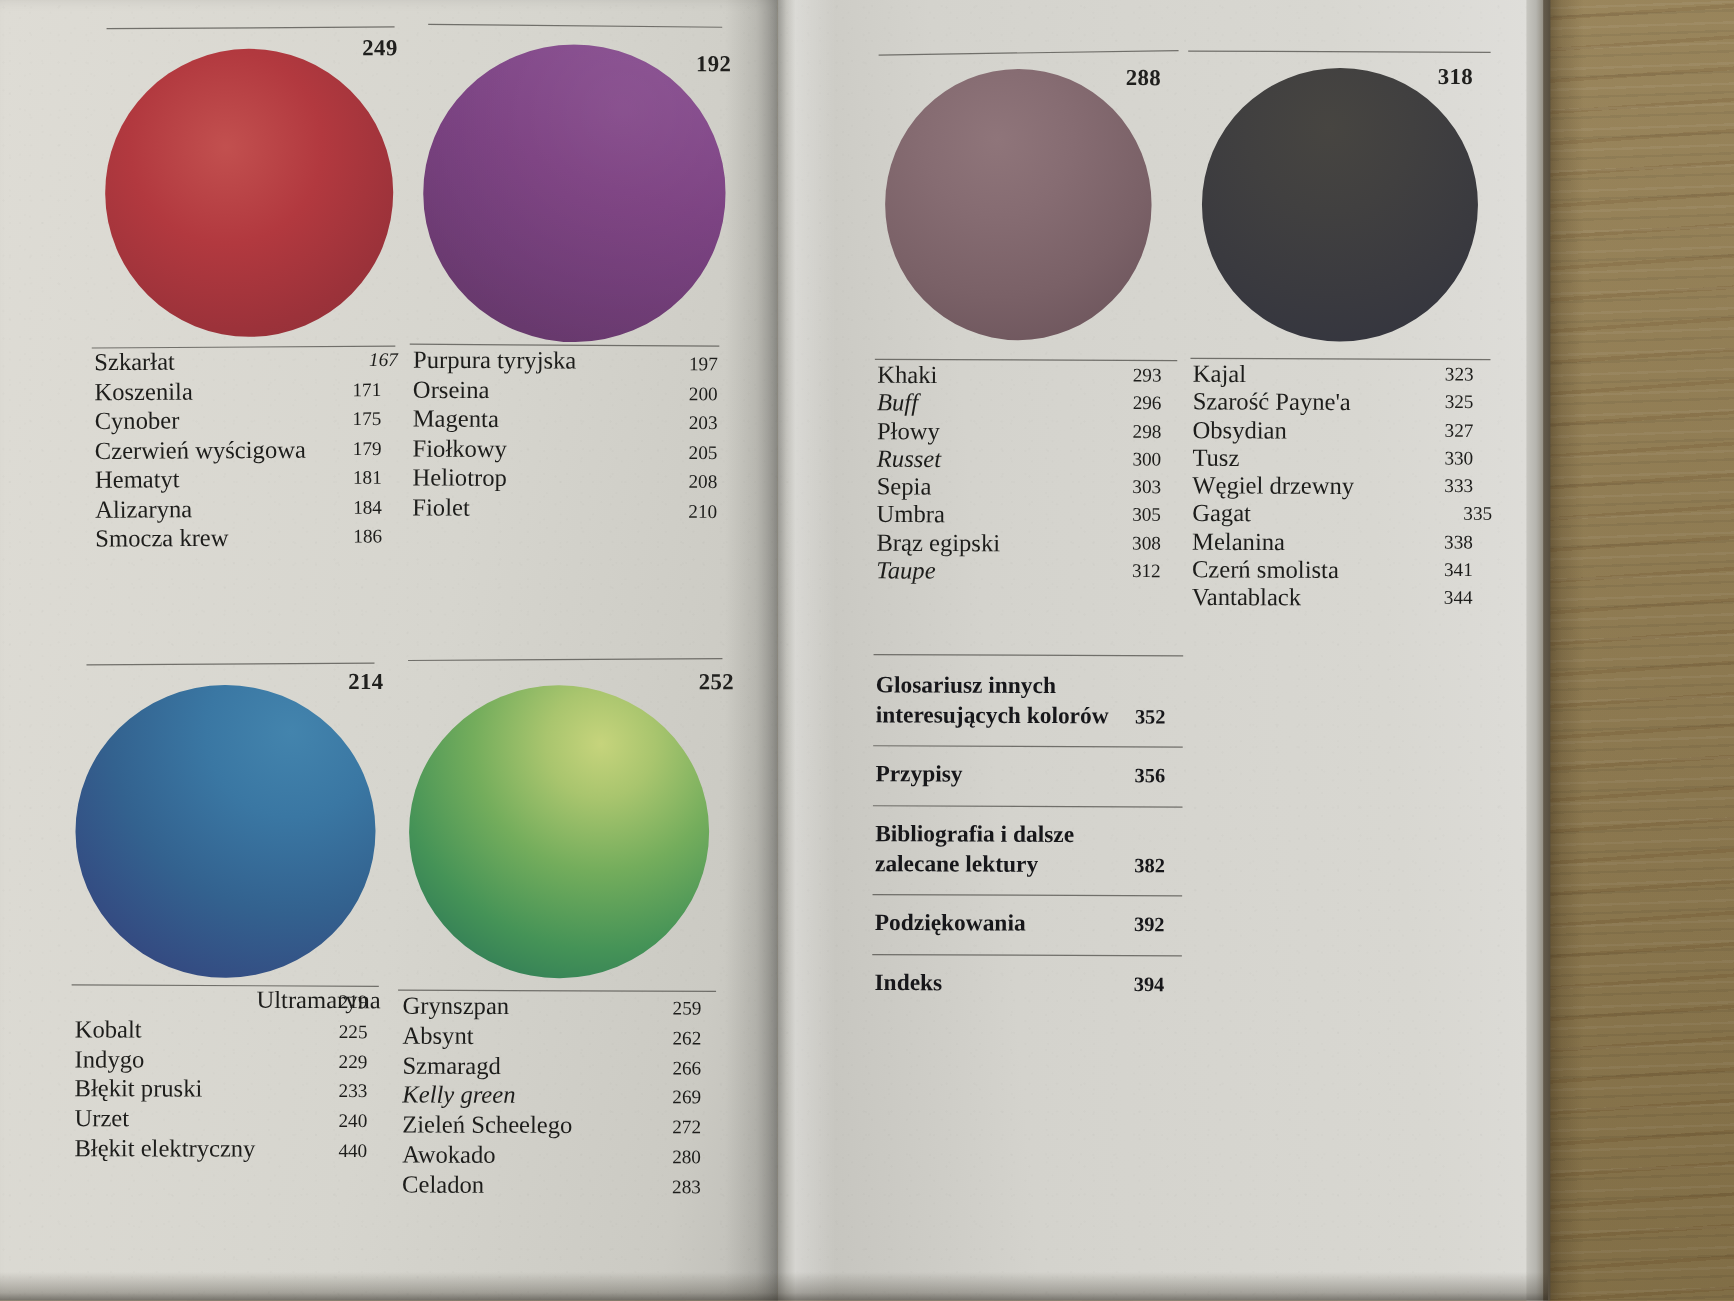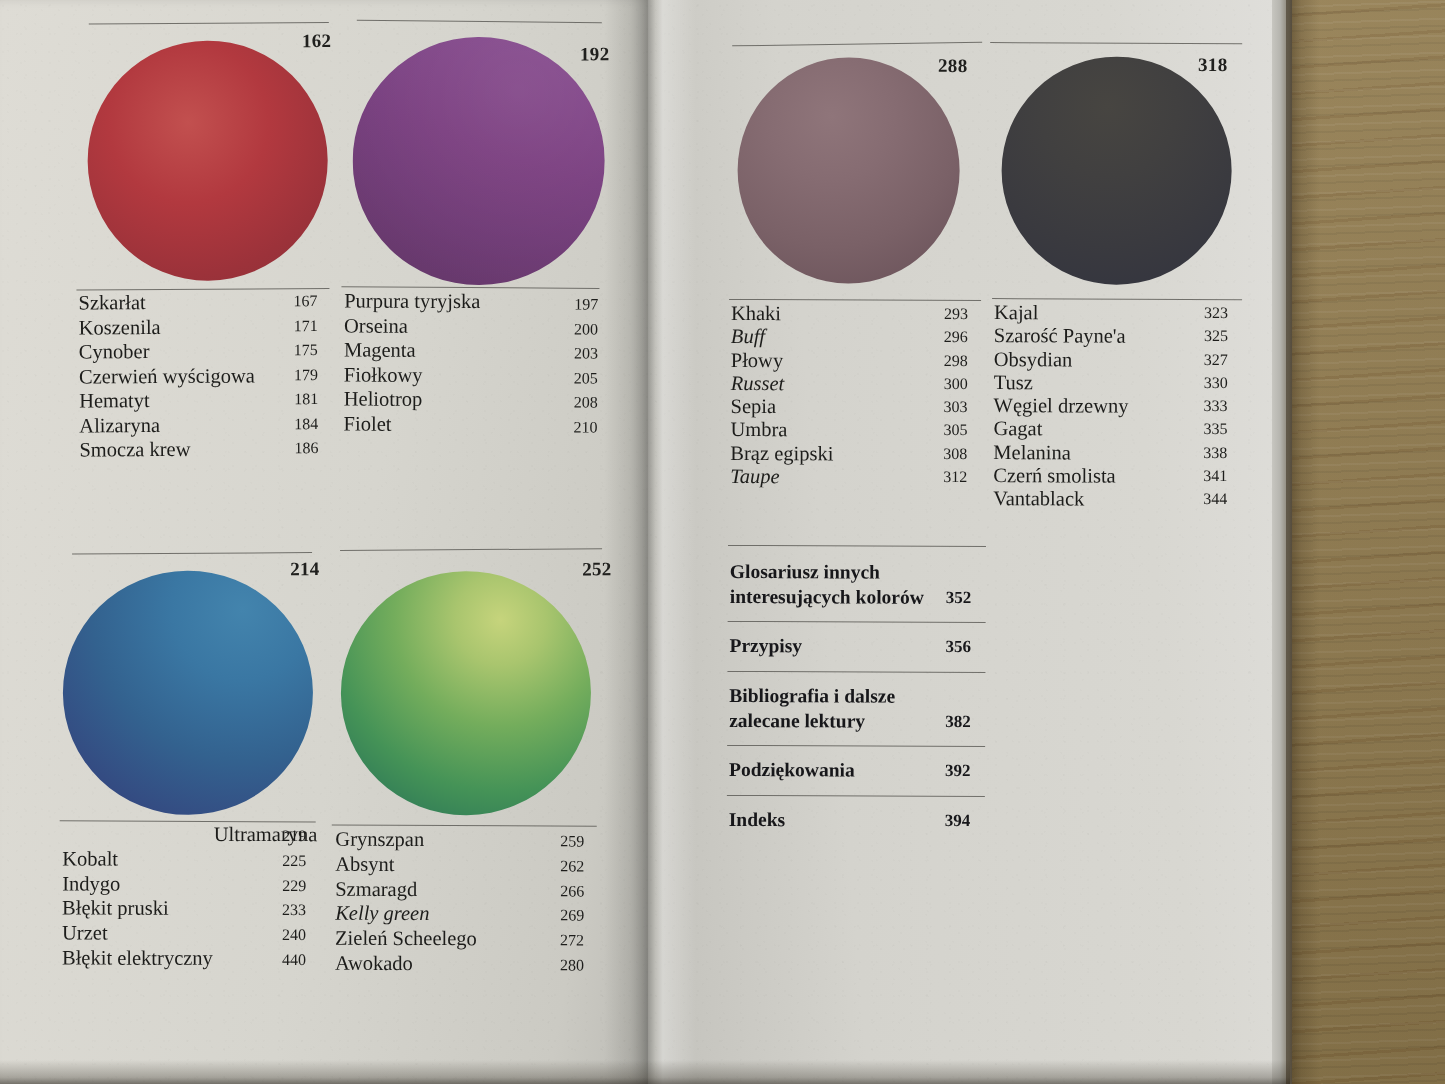--- a/index.html
+++ b/index.html
@@ -138,29 +138,29 @@
 <div id="desk-left"></div>
 
 <div id="book">
 
   <div id="page-left">
     <div class="grain"></div>
     <div id="left-inner">
 
       <div class="block">
         <div class="rule" style="position:absolute;left:92px;top:22px;width:240px;"></div>
-        <div class="sec-num" style="left:305px;top:30px;">162</div>
+        <div class="sec-num" style="left:305px;top:30px;">249</div>
         <div class="swatch" style="left:90px;top:40px;width:240px;height:240px;
                     background:
                       radial-gradient(circle at 42% 34%, #c2504f 0%, #b2393f 38%, #9c323a 72%, #8a2f37 100%);"></div>
         <div class="rule" style="position:absolute;left:78px;top:288px;width:253px;"></div>
         <div class="entries" style="left:80px;top:290px;width:250px;">
           <div class="entry" style="height:24.5px;">
               <span class="nm">Szkarłat</span>
-              <span class="pg" style="left:215px;top:2px;">167</span>
+              <span class="pg" style="left:229px;top:2px;font-style:italic;">167</span>
             </div>
           <div class="entry" style="height:24.5px;">
               <span class="nm">Koszenila</span>
               <span class="pg" style="left:215px;top:2px;">171</span>
             </div>
           <div class="entry" style="height:24.5px;">
               <span class="nm">Cynober</span>
               <span class="pg" style="left:215px;top:2px;">175</span>
             </div>
           <div class="entry" style="height:24.5px;">
@@ -279,20 +279,24 @@
               <span class="pg" style="left:225px;top:4px;">269</span>
             </div>
           <div class="entry" style="height:24.8px;">
               <span class="nm">Zieleń Scheelego</span>
               <span class="pg" style="left:225px;top:4px;">272</span>
             </div>
           <div class="entry" style="height:24.8px;">
               <span class="nm">Awokado</span>
               <span class="pg" style="left:225px;top:4px;">280</span>
             </div>
+          <div class="entry" style="height:24.8px;">
+              <span class="nm">Celadon</span>
+              <span class="pg" style="left:225px;top:4px;">283</span>
+            </div>
         </div>
       </div>
 
     </div>
   </div>
 
   <div id="page-right">
     <div class="grain"></div>
     <div id="right-inner">
 
@@ -363,21 +367,21 @@
           <div class="entry" style="height:23.3px;">
               <span class="nm">Tusz</span>
               <span class="pg" style="left:210px;top:2px;">330</span>
             </div>
           <div class="entry" style="height:23.3px;">
               <span class="nm">Węgiel drzewny</span>
               <span class="pg" style="left:210px;top:2px;">333</span>
             </div>
           <div class="entry" style="height:23.3px;">
               <span class="nm">Gagat</span>
-              <span class="pg" style="left:210px;top:2px;text-align:right;">335</span>
+              <span class="pg" style="left:226px;top:2px;text-align:right;">335</span>
             </div>
           <div class="entry" style="height:23.3px;">
               <span class="nm">Melanina</span>
               <span class="pg" style="left:210px;top:2px;">338</span>
             </div>
           <div class="entry" style="height:23.3px;">
               <span class="nm">Czerń smolista</span>
               <span class="pg" style="left:210px;top:2px;">341</span>
             </div>
           <div class="entry" style="height:23.3px;">

